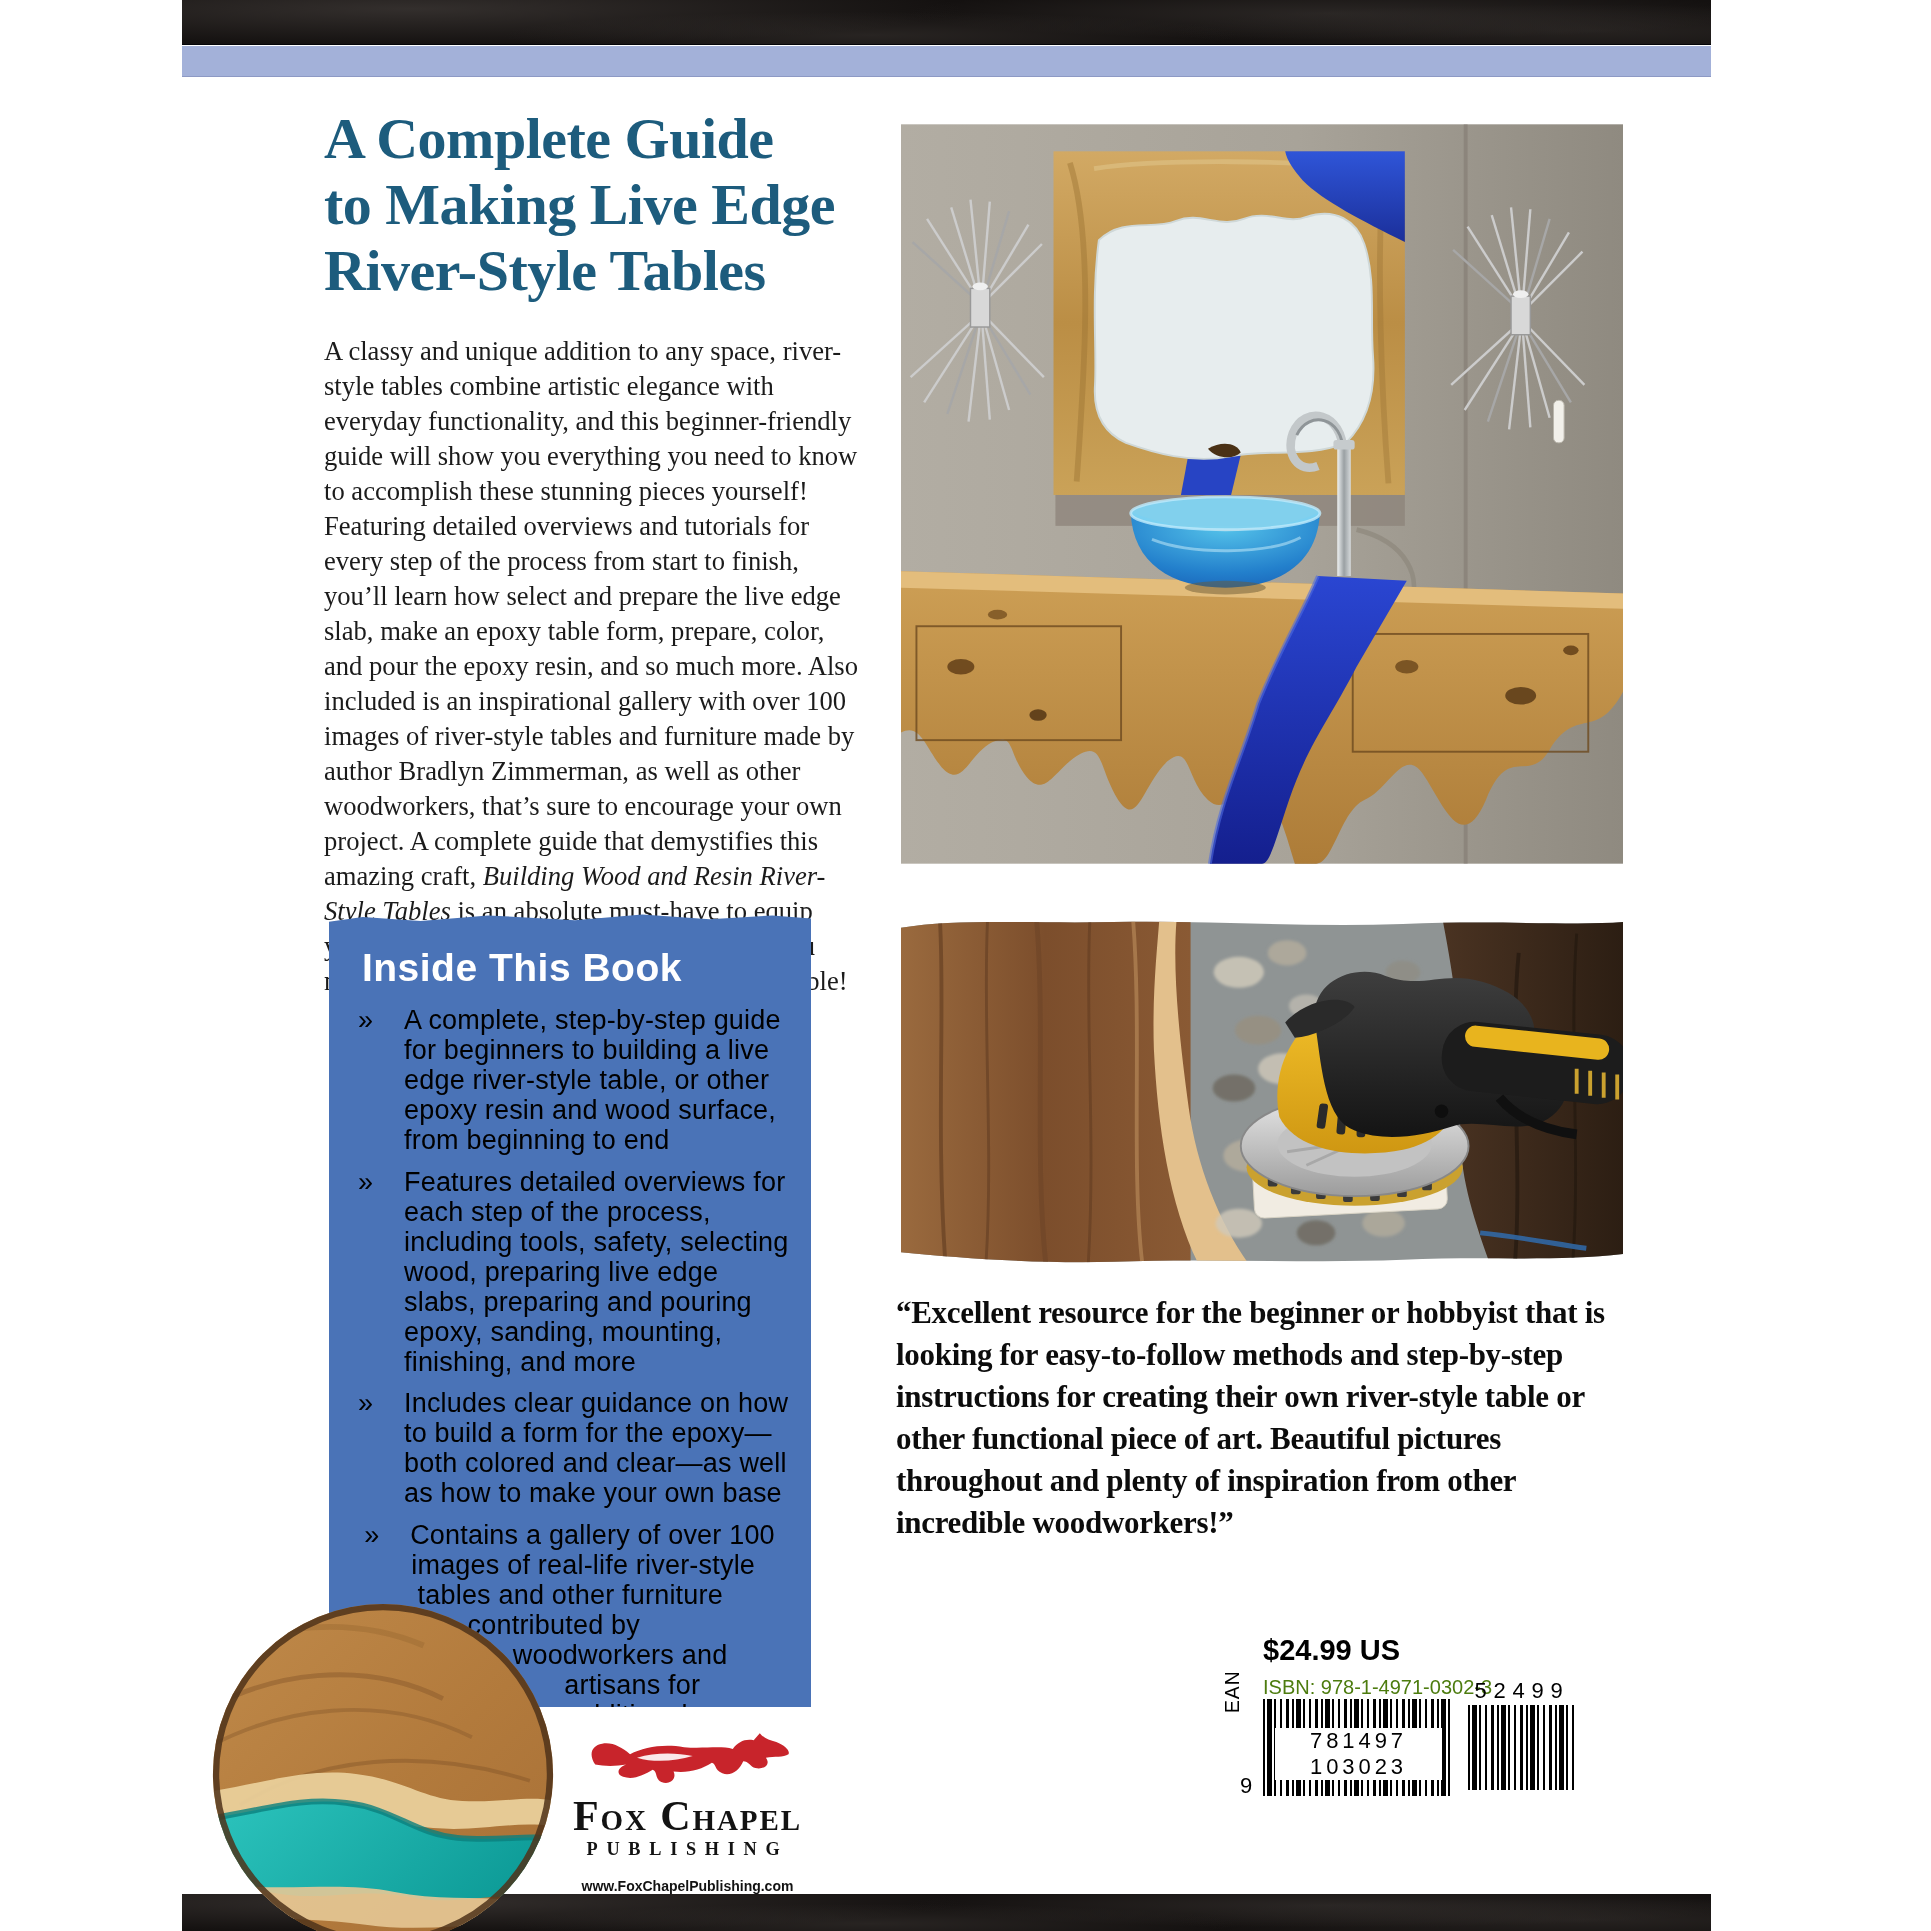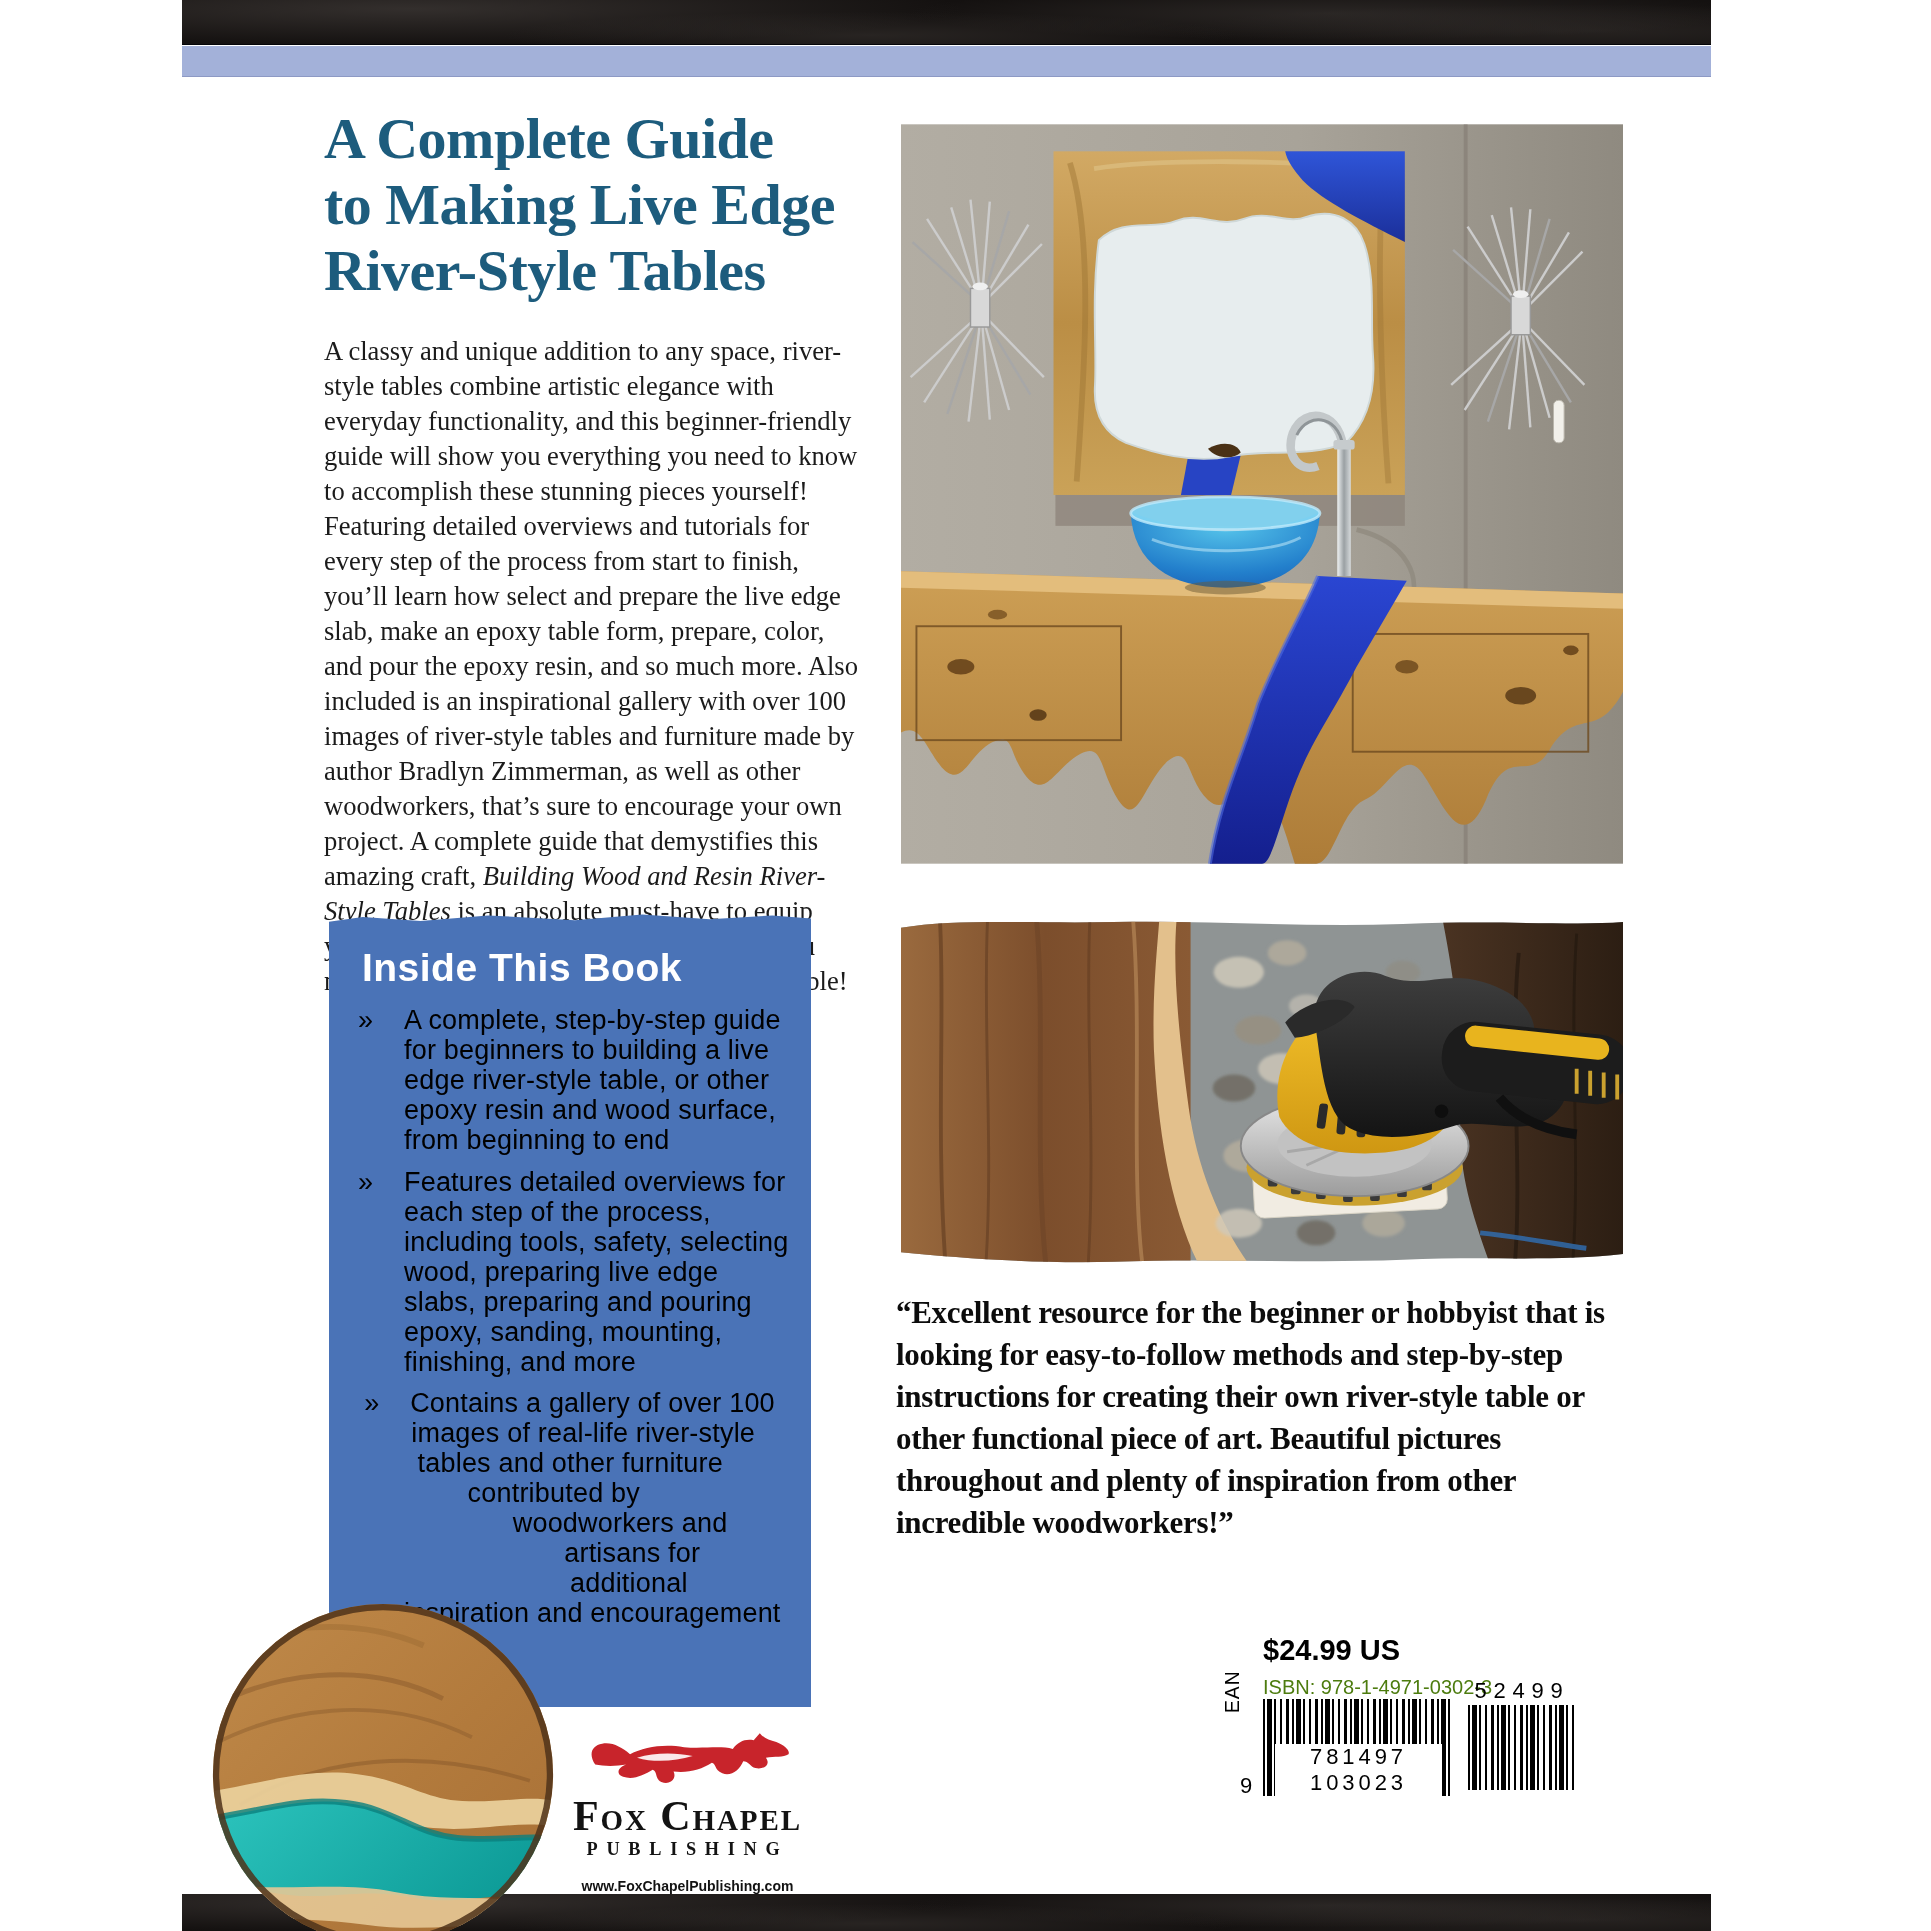--- a/index.html
+++ b/index.html
@@ -58,21 +58,21 @@
 
   
   .price{left:1263px;top:1634px;font-family:"Liberation Sans",sans-serif;font-weight:bold;font-size:29px;color:#000;}
   .isbn{left:1263px;top:1676px;font-family:"Liberation Sans",sans-serif;font-size:20px;color:#4d7c0f;}
   .ean{left:1222px;top:1713px;font-family:"Liberation Sans",sans-serif;font-size:19.3px;color:#000;
        transform:rotate(-90deg);transform-origin:left top;letter-spacing:1px;}
   .bars{background:repeating-linear-gradient(90deg,
         #000 0 1.9px,#fff 1.9px 3.9px,#000 3.9px 8.7px,#fff 8.7px 10.6px,#000 10.6px 12.6px,
         #fff 12.6px 17.4px,#000 17.4px 19.3px,#fff 19.3px 23px,#000 23px 26px,#fff 26px 29px);}
   .bc-left{left:1263px;top:1699px;width:191px;height:97px;}
-  .bc-left .digits{position:absolute;left:11.6px;right:11.6px;bottom:0;background:#fff;
+  .bc-left .digits{position:absolute;left:11.6px;right:11.6px;bottom:16px;background:#fff;
         font-family:"Liberation Sans",sans-serif;font-size:22px;letter-spacing:3.9px;text-align:center;}
   .bc-first{left:1240px;top:1773px;font-family:"Liberation Sans",sans-serif;font-size:22px;}
   .bc-right{left:1468px;top:1705px;width:108px;height:85px;}
   .bc-right-digits{left:1468px;top:1678px;width:108px;text-align:center;
         font-family:"Liberation Sans",sans-serif;font-size:22px;letter-spacing:6.8px;}
 </style>
 </head>
 <body>
 
 <div class="page">
@@ -89,20 +89,21 @@
 
   <div class="abs intro">
     <span>A classy and unique addition to any space, river-style tables combine artistic elegance with everyday functionality, and this beginner-friendly guide will show you everything you need to know to accomplish these stunning pieces yourself! Featuring detailed overviews and tutorials for every step of the process from start to finish, you’ll learn how select and prepare the live edge slab, make an epoxy table form, prepare, color, and pour the epoxy resin, and so much more. Also included is an inspirational gallery with over 100 images of river-style tables and furniture made by author Bradlyn Zimmerman, as well as other woodworkers, that’s sure to encourage your own project. A complete guide that demystifies this amazing craft, </span><i>Building Wood and Resin River-Style Tables</i><span> is an absolute must-have to equip yourself with all the skills and knowledge you need to make your very own one-of-a-kind table!</span>
   </div>
 
   <div class="abs inside-box">
     <div class="inside-heading">Inside This Book</div>
     <ul class="inside-list">
       <li><span class="blt">»</span><span>A complete, step-by-step guide for beginners to building a live edge river-style table, or other epoxy resin and wood surface, from beginning to end</span></li>
       <li><span class="blt">»</span><span>Features detailed overviews for each step of the process, including tools, safety, selecting wood, preparing live edge slabs, preparing and pouring epoxy, sanding, mounting, finishing, and more</span></li>
+      <li><span class="blt">»</span><span>Includes clear guidance on how to build a form for the epoxy—both colored and clear—as well as how to make your own base</span></li>
       <li><div class="wrap-spacer"></div><span class="blt">»</span><span>Contains a gallery of over 100 images of real-life river-style tables and other furniture contributed by woodworkers and artisans for additional inspiration and encouragement</span></li>
     </ul>
   </div>
 
   <div class="abs wood-circle">
     <svg width="344" height="344" viewBox="0 0 356 356">
       <defs>
         <clipPath id="circ">
             <circle cx="178" cy="178" r="176"></circle>
           </clipPath>

